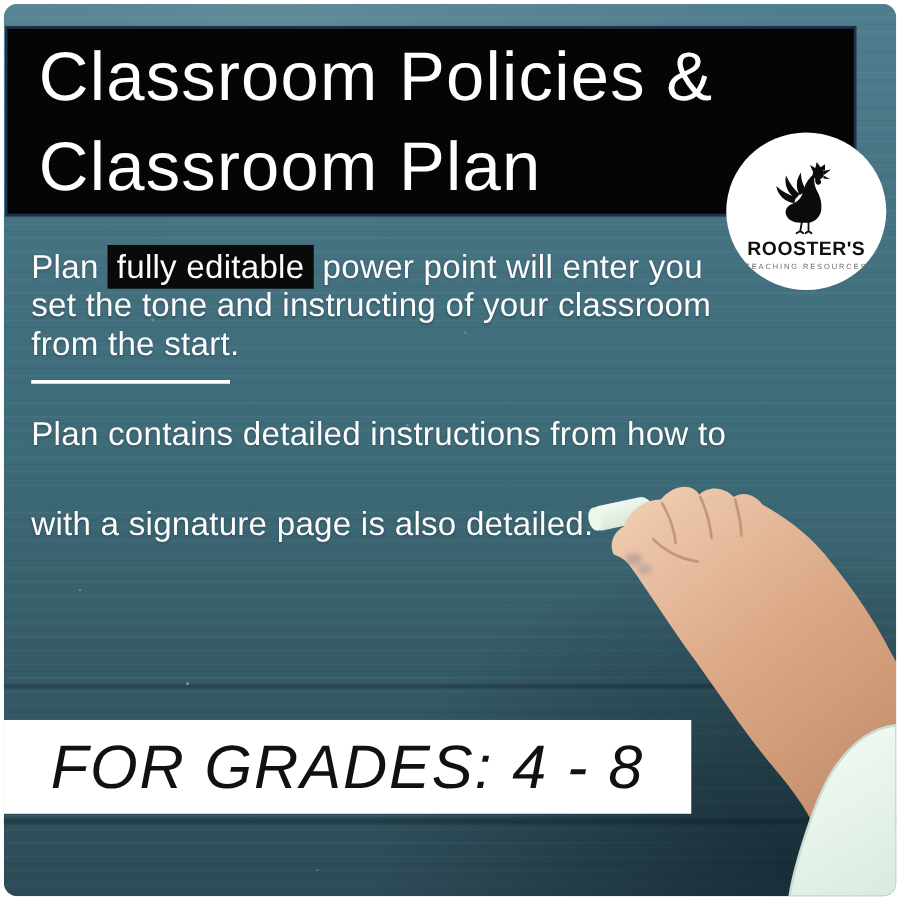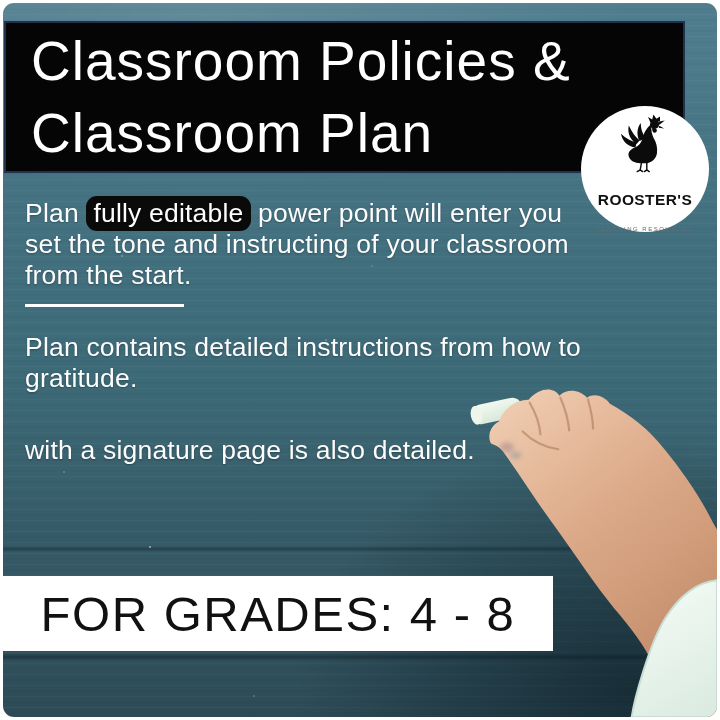--- a/index.html
+++ b/index.html
@@ -50,44 +50,44 @@
   }
   .title-line{
     color:var(--banner_text,#ffffff);
     font-size:55px;line-height:72px;font-weight:400;letter-spacing:1px;
     white-space:nowrap;
   }
   
   .logo{
     position:absolute;left:578px;top:103px;width:128px;height:126px;
     background:#ffffff;border-radius:50%;z-index:5;
-    display:flex;flex-direction:column;align-items:center;justify-content:space-between;
+    display:flex;flex-direction:column;align-items:center;justify-content:center;
     padding-top:7px;box-sizing:border-box;
   }
   .logo-brand{
     font-size:15.5px;font-weight:700;color:#101010;letter-spacing:.4px;margin-top:1px;
   }
   .logo-tagline{
     font-size:6px;color:#6a6a6a;letter-spacing:1.5px;margin-top:2px;
   }
   
   .body-copy{
     position:absolute;left:22px;top:195px;z-index:3;color:#fdfdfd;
     font-size:26.5px;line-height:31px;letter-spacing:.2px;
     text-shadow:0 1px 2px rgba(0,0,0,.28);
   }
   .para{margin:0 0 41px 0;}
   .line{height:31px;white-space:nowrap;}
-  .hl{background:var(--highlight_bg,#0a0a0a);padding:2px 7px 3px 7px;border-radius:11px;}
+  .hl{background:var(--highlight_bg,#0a0a0a);padding:2px 7px 3px 7px;}
   .ul{border-bottom:3px solid #ffffff;padding-bottom:14px;}
   
   .grades-banner{
     position:absolute;left:0px;top:573px;width:550px;height:75px;
     background:var(--grades_bg,#ffffff);z-index:3;
-    display:flex;align-items:center;justify-content:center;
+    display:flex;align-items:center;justify-content:center;font-style:italic;
   }
   .grades-text{
     color:var(--grades_text,#111111);font-size:49px;font-weight:400;
     letter-spacing:1.5px;white-space:nowrap;
   }
   .hand-layer{position:absolute;left:0;top:0;width:714px;height:714px;z-index:2;}
 </style>
 </head>
 <body>
 
@@ -185,21 +185,20 @@
   </div>
 
   <div class="body-copy">
       <div class="para">
         <div class="line"><span>Plan </span><span class="hl">fully editable</span><span> power point will enter you</span></div>
         <div class="line"><span>set the tone and instructing of your classroom</span></div>
         <div class="line"><span class="ul">from the start</span><span>.</span></div>
       </div>
       <div class="para">
         <div class="line"><span>Plan contains detailed instructions from how to</span></div>
-        <div class="line"><span>gratitude.</span></div>
       </div>
       <div class="para">
         <div class="line"><span>with a signature page is also detailed.</span></div>
       </div>
     </div>
 
   <div class="grades-banner">
     <div class="grades-text">FOR GRADES: 4 - 8</div>
   </div>
 

